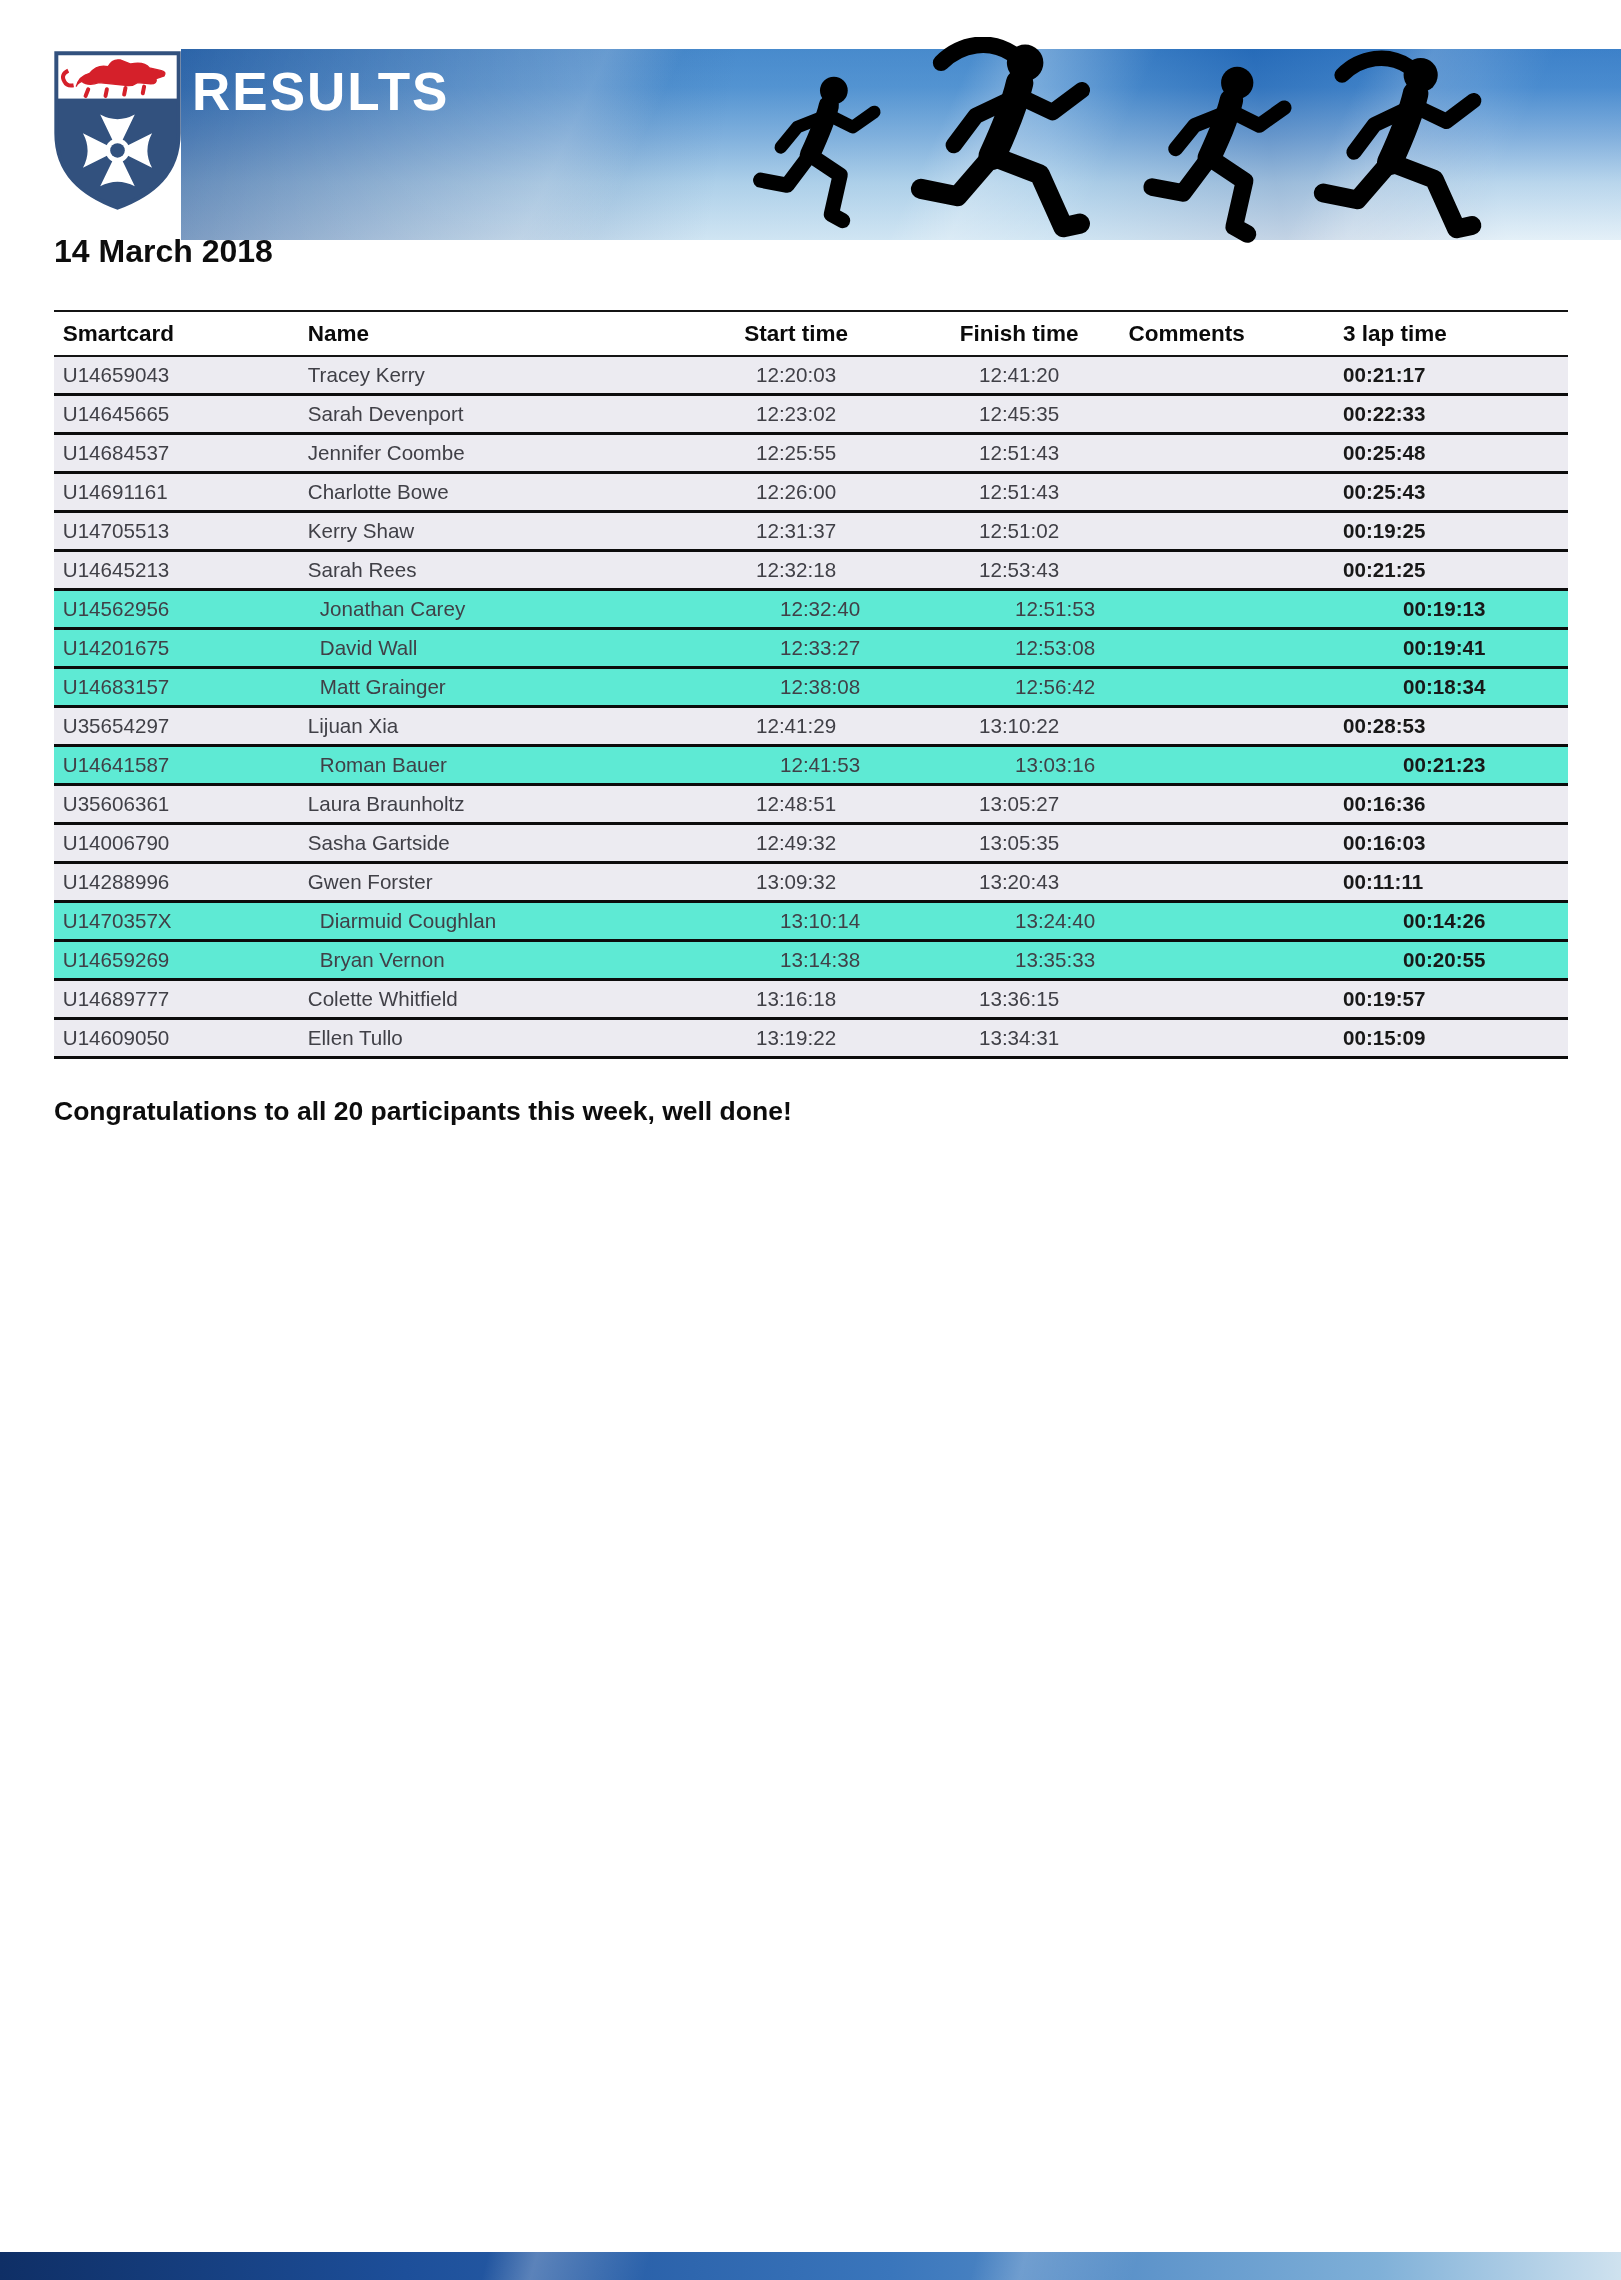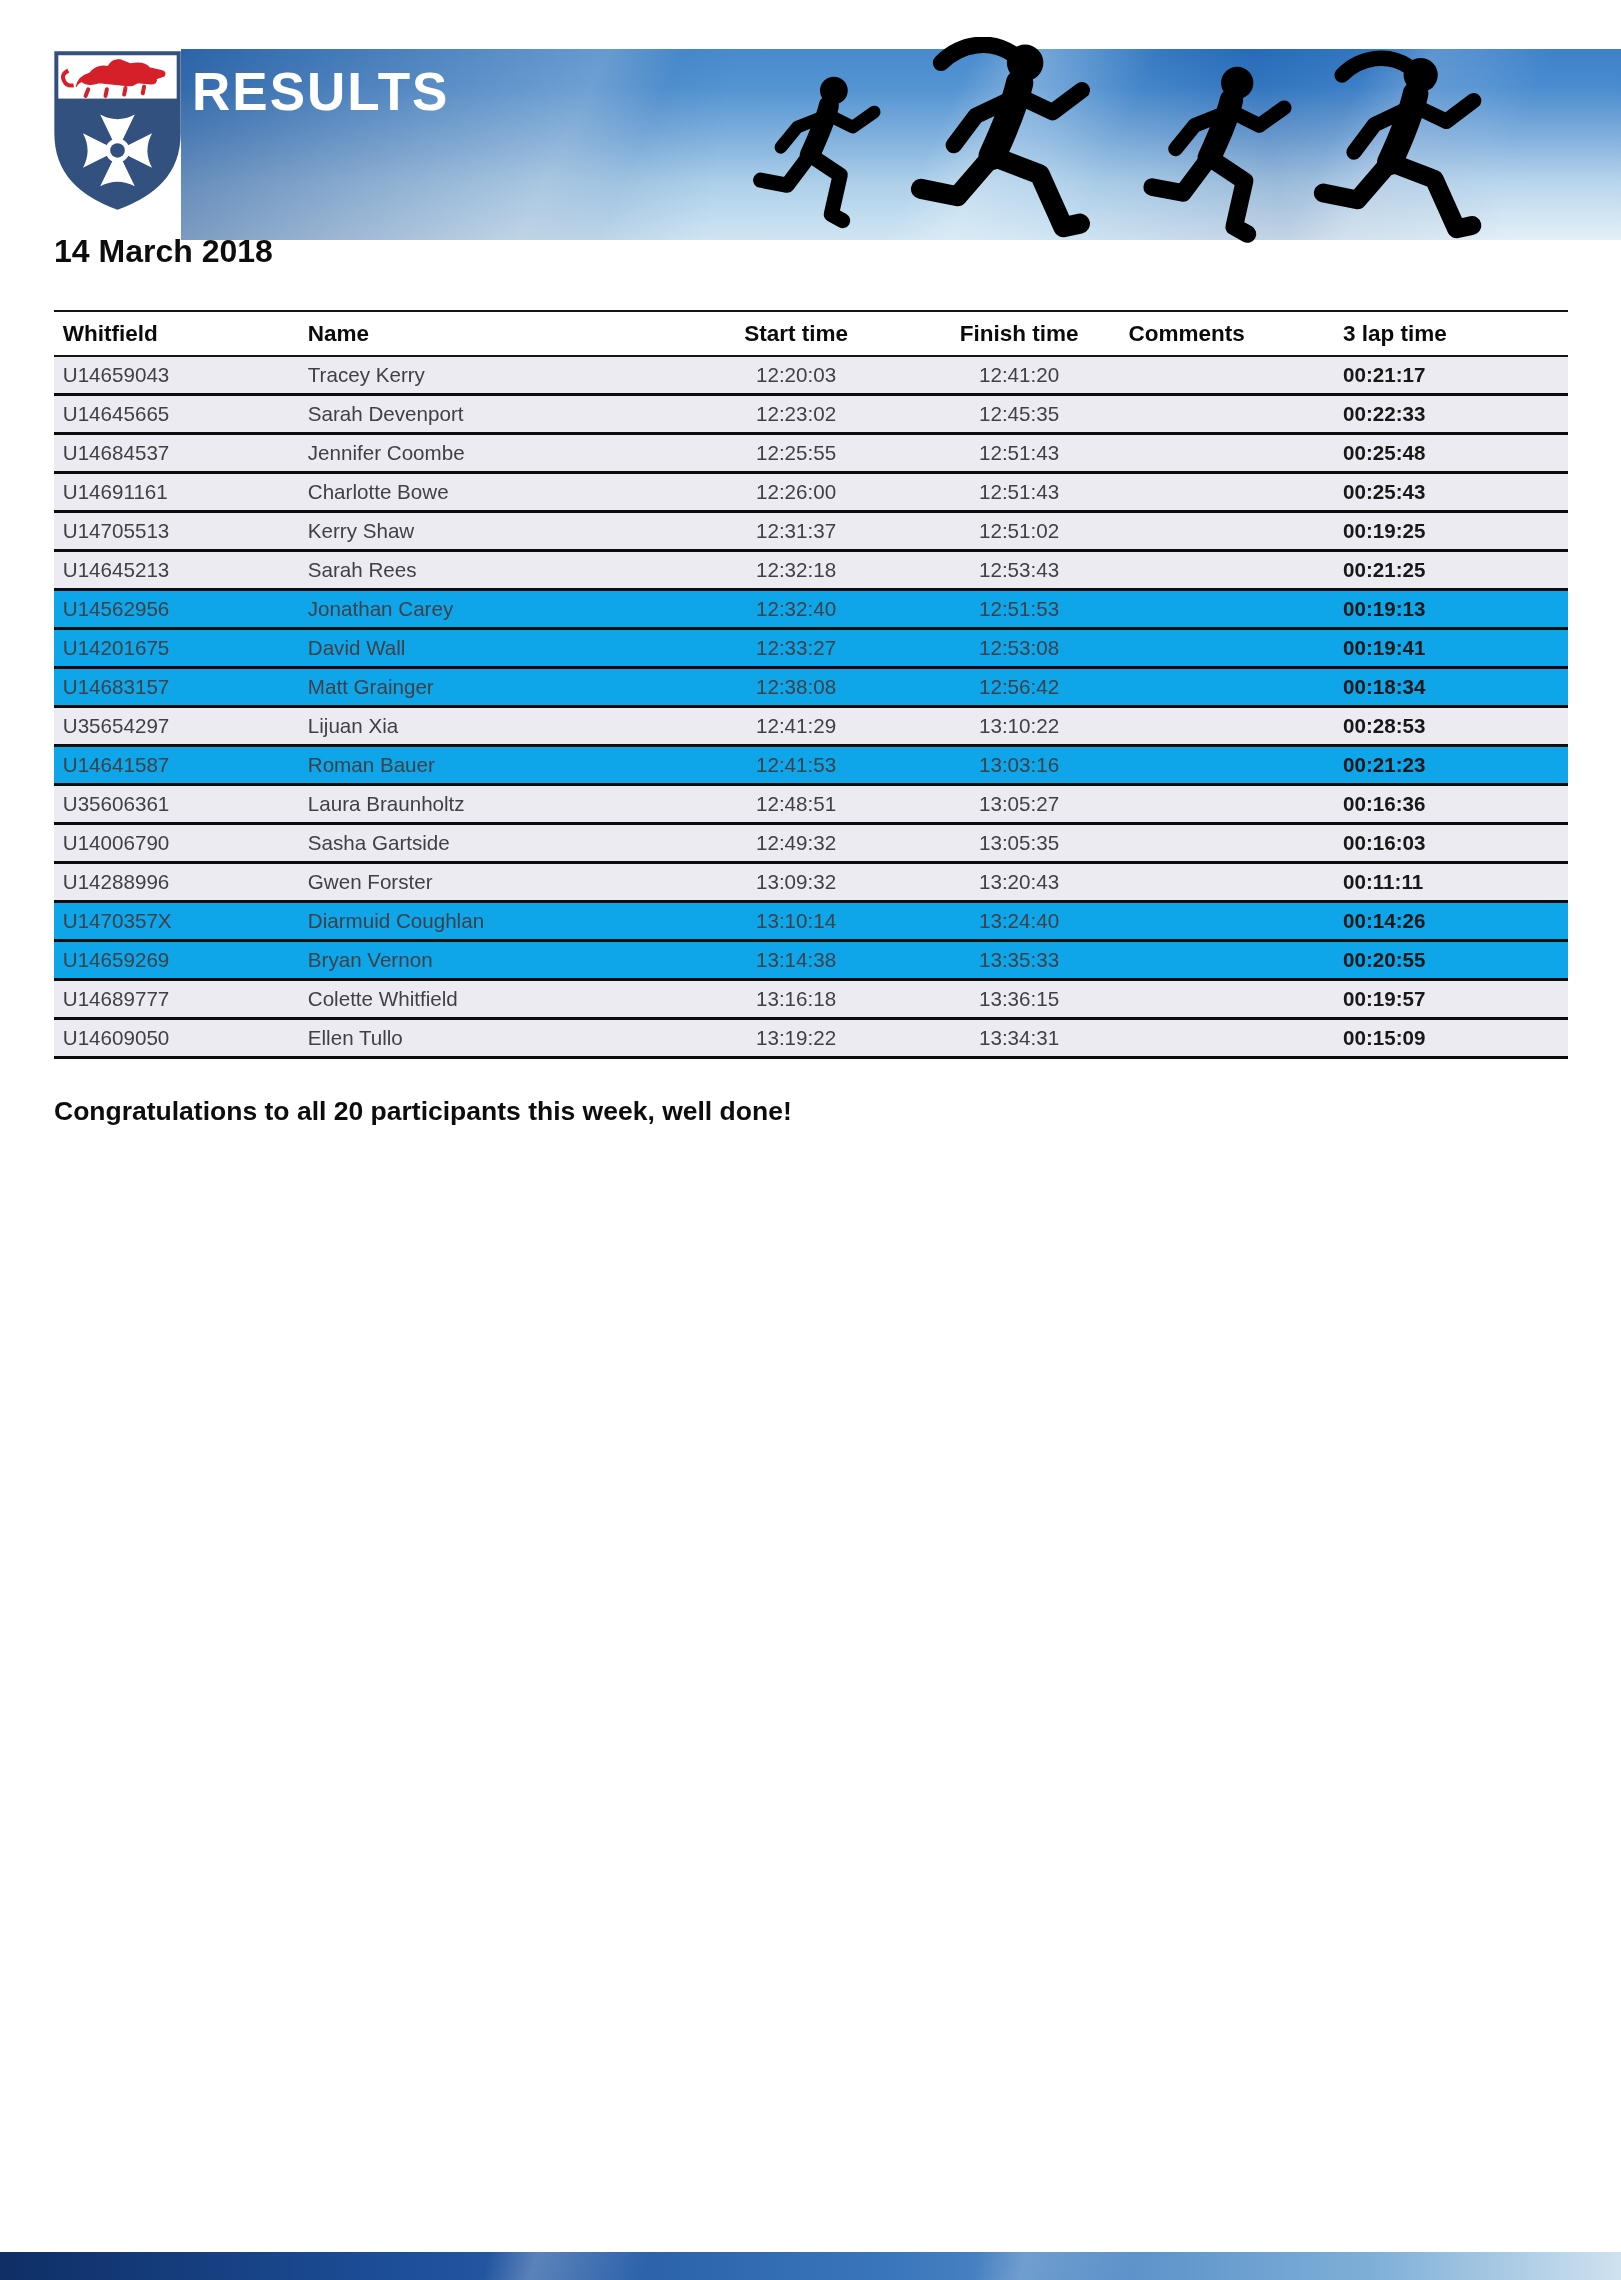--- a/index.html
+++ b/index.html
@@ -34,21 +34,21 @@
     align-items:center;
   }
   .thead{
     border-top:2px solid #141414; border-bottom:2px solid #141414;
     height:43px; font-weight:700; font-size:22.5px; color:#0b0b0b; background:#fff;
   }
   .tbody .row{
     height:36px; border-bottom:3.9px solid #0c0c0c;
     background:#ecebf1; font-size:20.6px; color:#404047;
   }
-  .tbody .row.tint{ background:#0ea5e9; }
+  .tbody .row.tint{ background:#5eead4;gap:12px; }
   .c-pad-l{ padding-left:8.8px; }
   .c-right{ text-align:center; padding-right:5.9px; }
   .c-comments{ padding-left:25.5px; }
   .c-lap{ text-align:left; padding-right:8.8px; }
   .tbody .c-lap{ font-weight:700; color:#181818; }
   .congrats{ margin-top:37px; font-size:26.5px; font-weight:700; color:#0d0d0d; }
 
   
   .footer-bar{
     position:absolute; left:0; bottom:0; width:100%; height:29px;
@@ -131,21 +131,21 @@
       <use href="#runner-m"></use>
     </svg>
   <svg class="runner" style="left:1313px; top:45px; width:188px; height:255px;" viewBox="0 0 192 260" width="188" height="255">
       <use href="#runner-f"></use>
     </svg>
 
   <div class="date-line">14 March 2018</div>
 
   <div class="content">
     <div class="grid-row thead">
-      <div class="c-pad-l">Whitfield</div>
+      <div class="c-pad-l">Smartcard</div>
       <div class="c-pad-l">Name</div>
       <div class="c-right">Start time</div>
       <div class="c-right">Finish time</div>
       <div class="c-comments">Comments</div>
       <div class="c-lap">3 lap time</div>
     </div>
     <div class="tbody">
         <div class="grid-row row">
       <div class="c-pad-l">U14659043</div>
       <div class="c-pad-l">Tracey Kerry</div>

